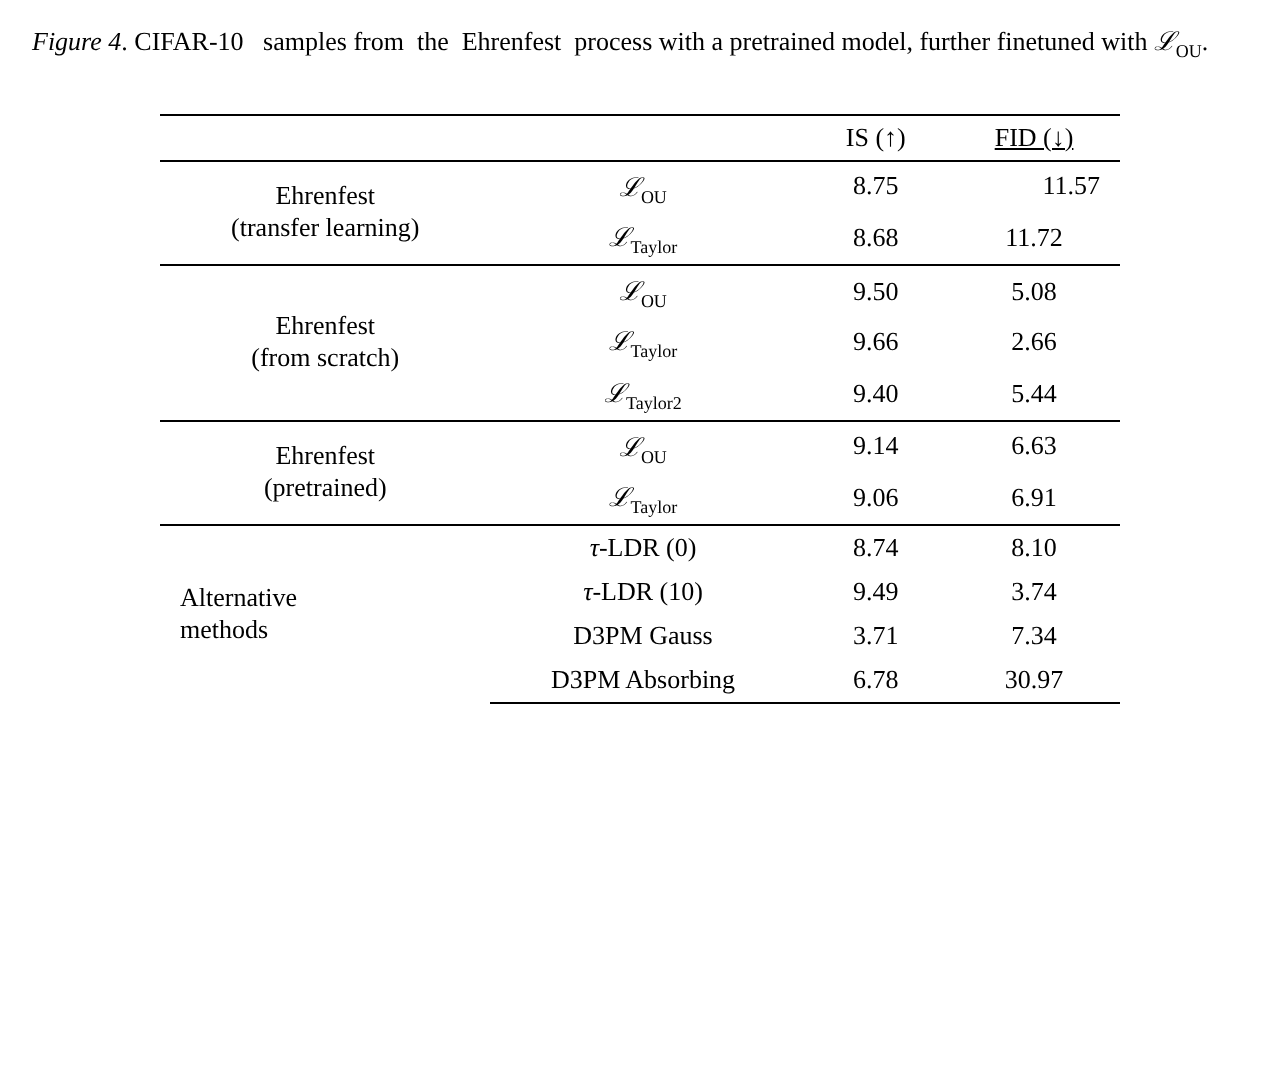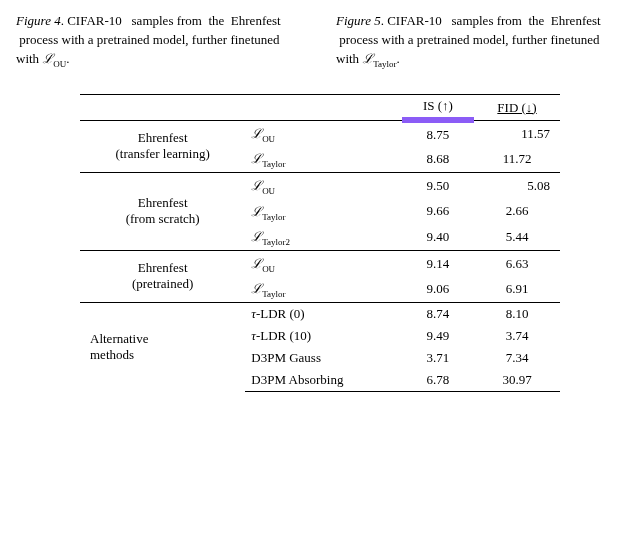--- a/index.html
+++ b/index.html
@@ -45,21 +45,21 @@
       padding: 3px 10px;
       text-align: center;
       vertical-align: middle;
     }
 
     td.left-col {
       text-align: center;
     }
 
     td.method-col {
-      text-align: left;
+      text-align: center;
       padding-left: 6px;
     }
 
     .header-row th {
       border-top: 1.5px solid #000;
       border-bottom: 1px solid #000;
       font-weight: normal;
       padding-bottom: 3px;
     }
 
@@ -75,57 +75,51 @@
 </head>
 <body>
 
 <div class="figures-row">
   <div class="figure-caption">
     <span class="figure-label"><em>Figure 4</em></span>.
     CIFAR-10&nbsp;&nbsp; samples from &nbsp;the &nbsp;Ehrenfest &nbsp;process
     with a pretrained model, further
     finetuned with <span><em>ℒ</em><sub>OU</sub></span>.
   </div>
-  <div class="figure-caption">
-    <span class="figure-label"><em>Figure 5</em></span>.
-    CIFAR-10&nbsp;&nbsp; samples from &nbsp;the &nbsp;Ehrenfest &nbsp;process
-    with a pretrained model, further
-    finetuned with <span><em>ℒ</em><sub>Taylor</sub></span>.
-  </div>
 </div>
 
 <div class="table-section">
   <table>
     <thead>
       <tr class="header-row">
         <th style="border-top:1.5px solid #000; border-bottom:1px solid #000;"></th>
         <th style="border-top:1.5px solid #000; border-bottom:1px solid #000;"></th>
         <th style="border-top:1.5px solid #000; border-bottom:1px solid #000;">IS (↑)</th>
         <th style="border-top:1.5px solid #000; border-bottom:1px solid #000;text-decoration:underline;">FID (↓)</th>
       </tr>
     </thead>
     <tbody>
 
       <tr class="section-border-top">
         <td rowspan="2" class="left-col" style="text-align:center; border-top:1px solid #000;">Ehrenfest<br>(transfer learning)</td>
         <td class="method-col" style="border-top:1px solid #000;"><em>ℒ</em><sub>OU</sub></td>
-        <td style="border-top:6px solid #8b5cf6;">8.75</td>
+        <td style="border-top:1px solid #8b5cf6;">8.75</td>
         <td style="border-top:1px solid #000;text-align:right;">11.57</td>
       </tr>
       <tr>
         <td class="method-col"><em>ℒ</em><sub>Taylor</sub></td>
         <td>8.68</td>
         <td>11.72</td>
       </tr>
 
       <tr class="section-border-top">
         <td rowspan="3" class="left-col" style="text-align:center; border-top:1px solid #000;">Ehrenfest<br>(from scratch)</td>
         <td class="method-col" style="border-top:1px solid #000;"><em>ℒ</em><sub>OU</sub></td>
         <td style="border-top:1px solid #000;">9.50</td>
-        <td style="border-top:1px solid #000;text-align:right;">5.08</td>
+        <td style="border-top:1px solid #000;">5.08</td>
       </tr>
       <tr>
         <td class="method-col"><em>ℒ</em><sub>Taylor</sub></td>
         <td>9.66</td>
         <td>2.66</td>
       </tr>
       <tr>
         <td class="method-col"><em>ℒ</em><sub>Taylor2</sub></td>
         <td>9.40</td>
         <td>5.44</td>

